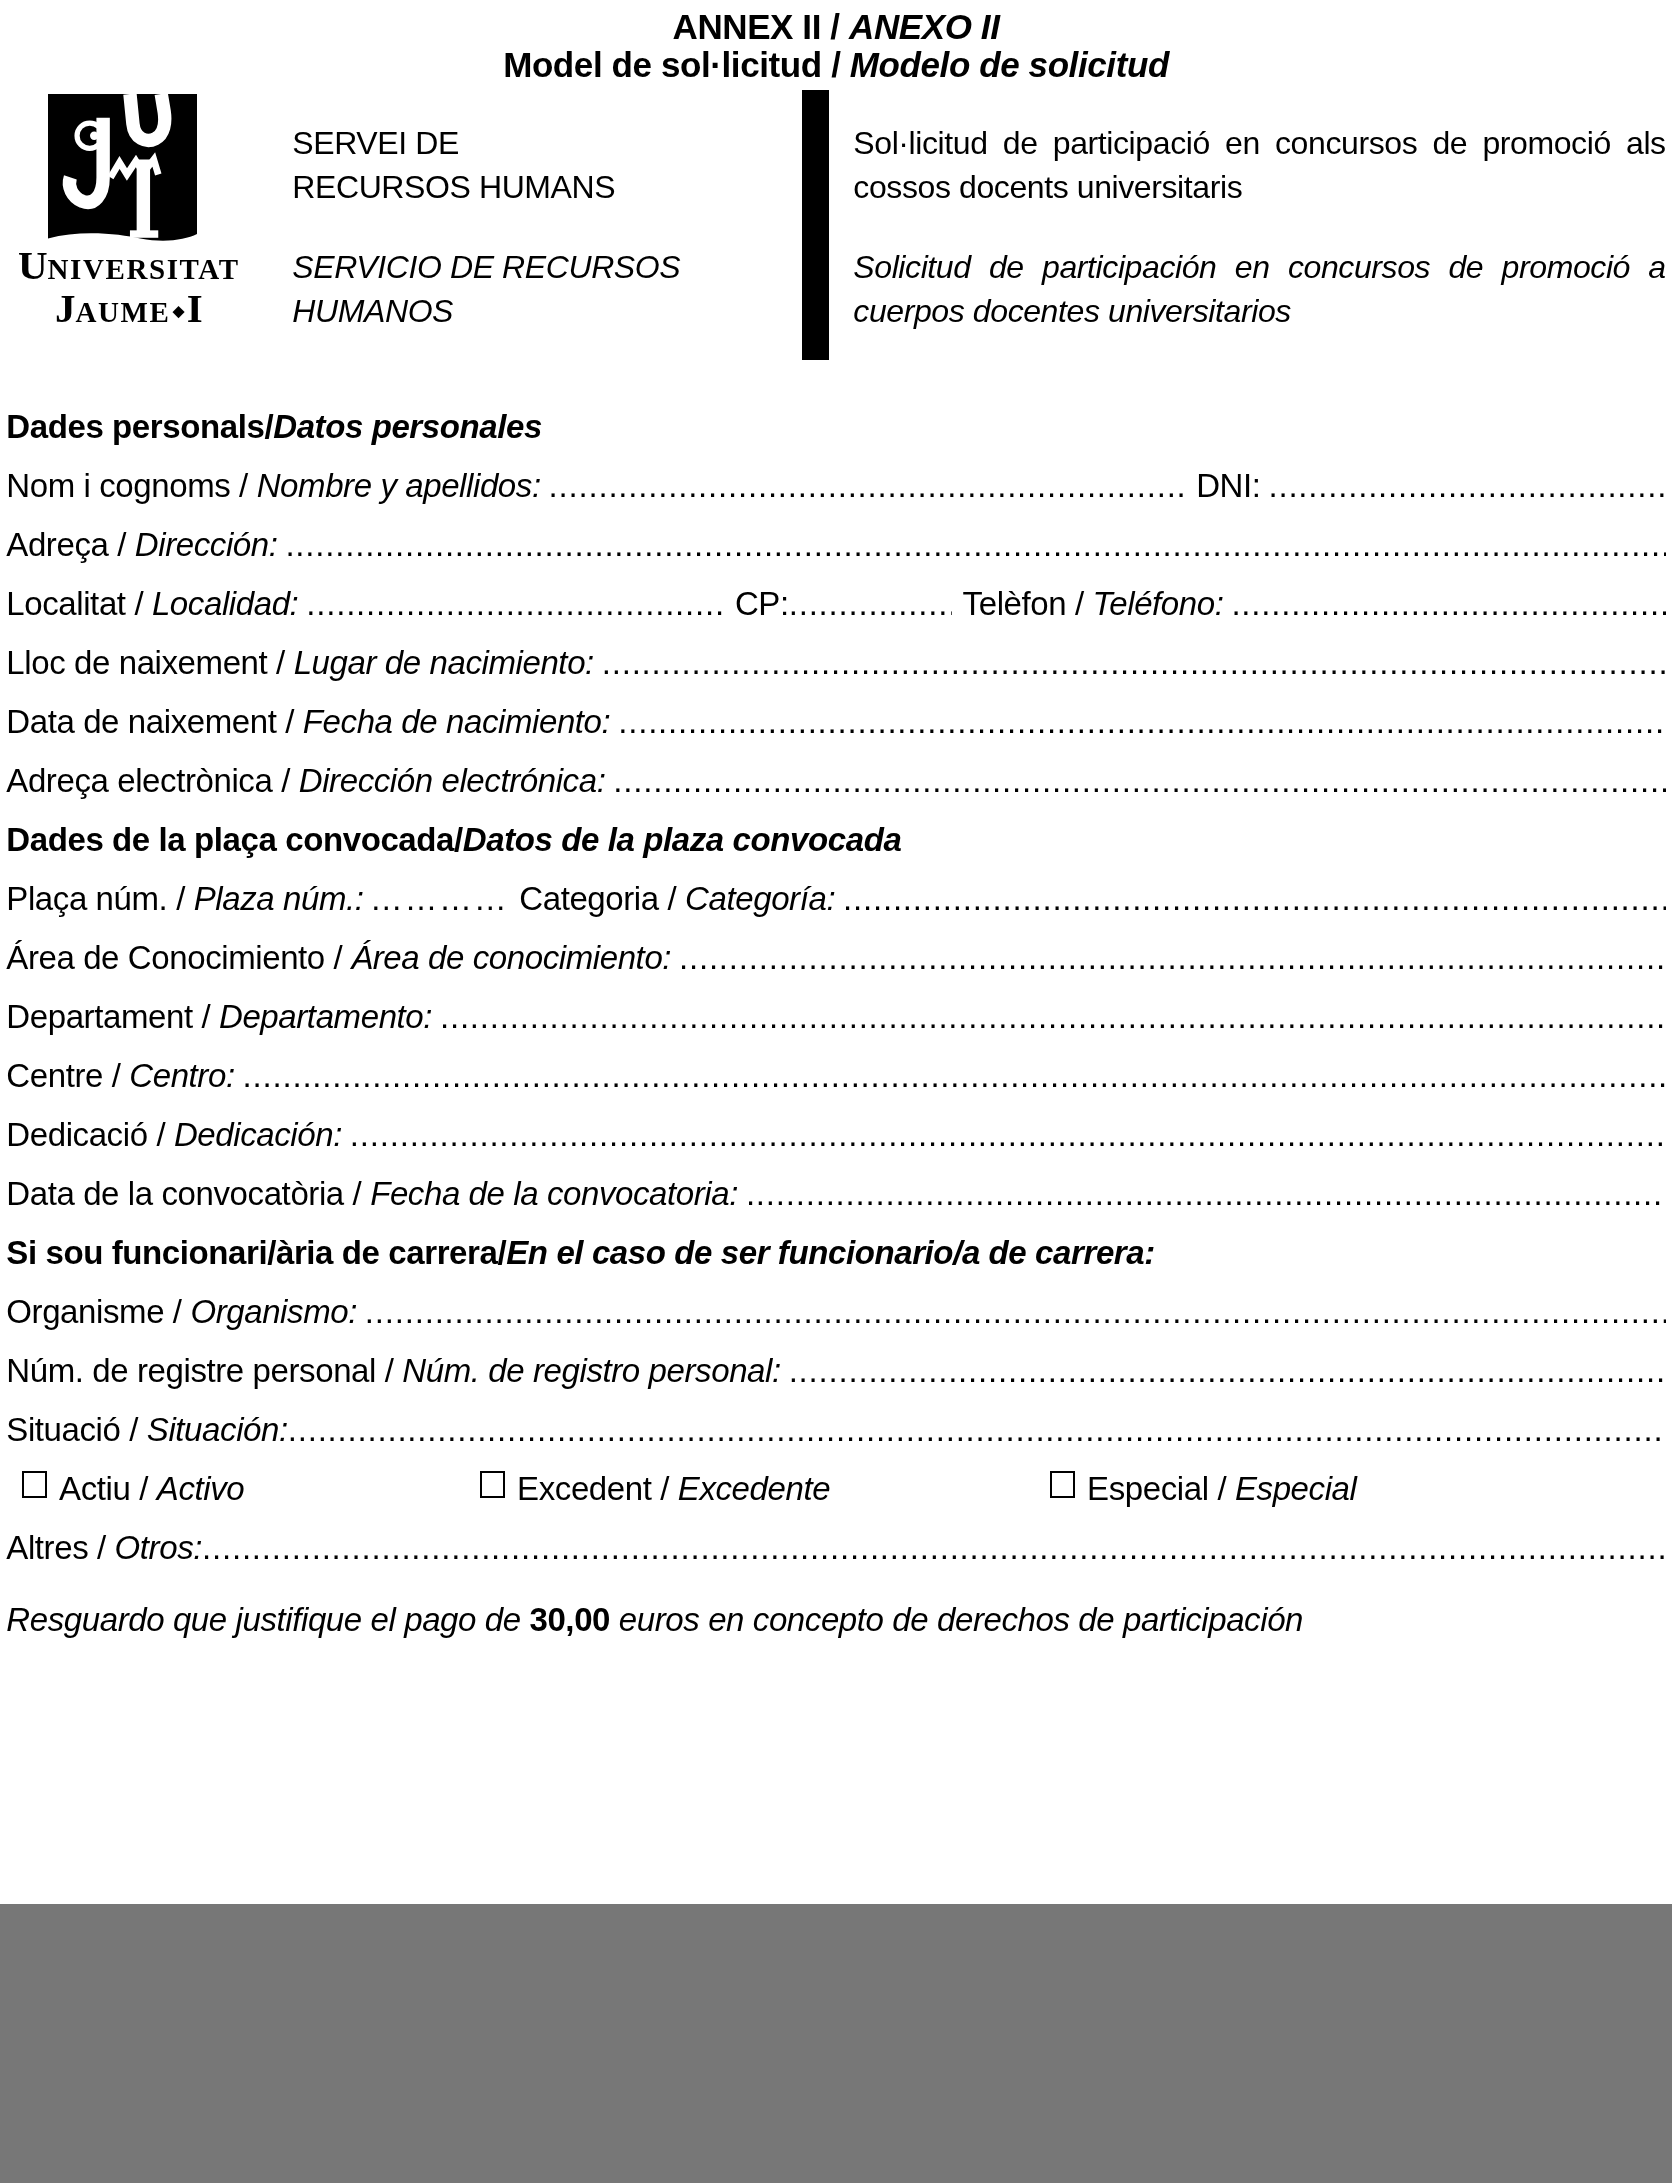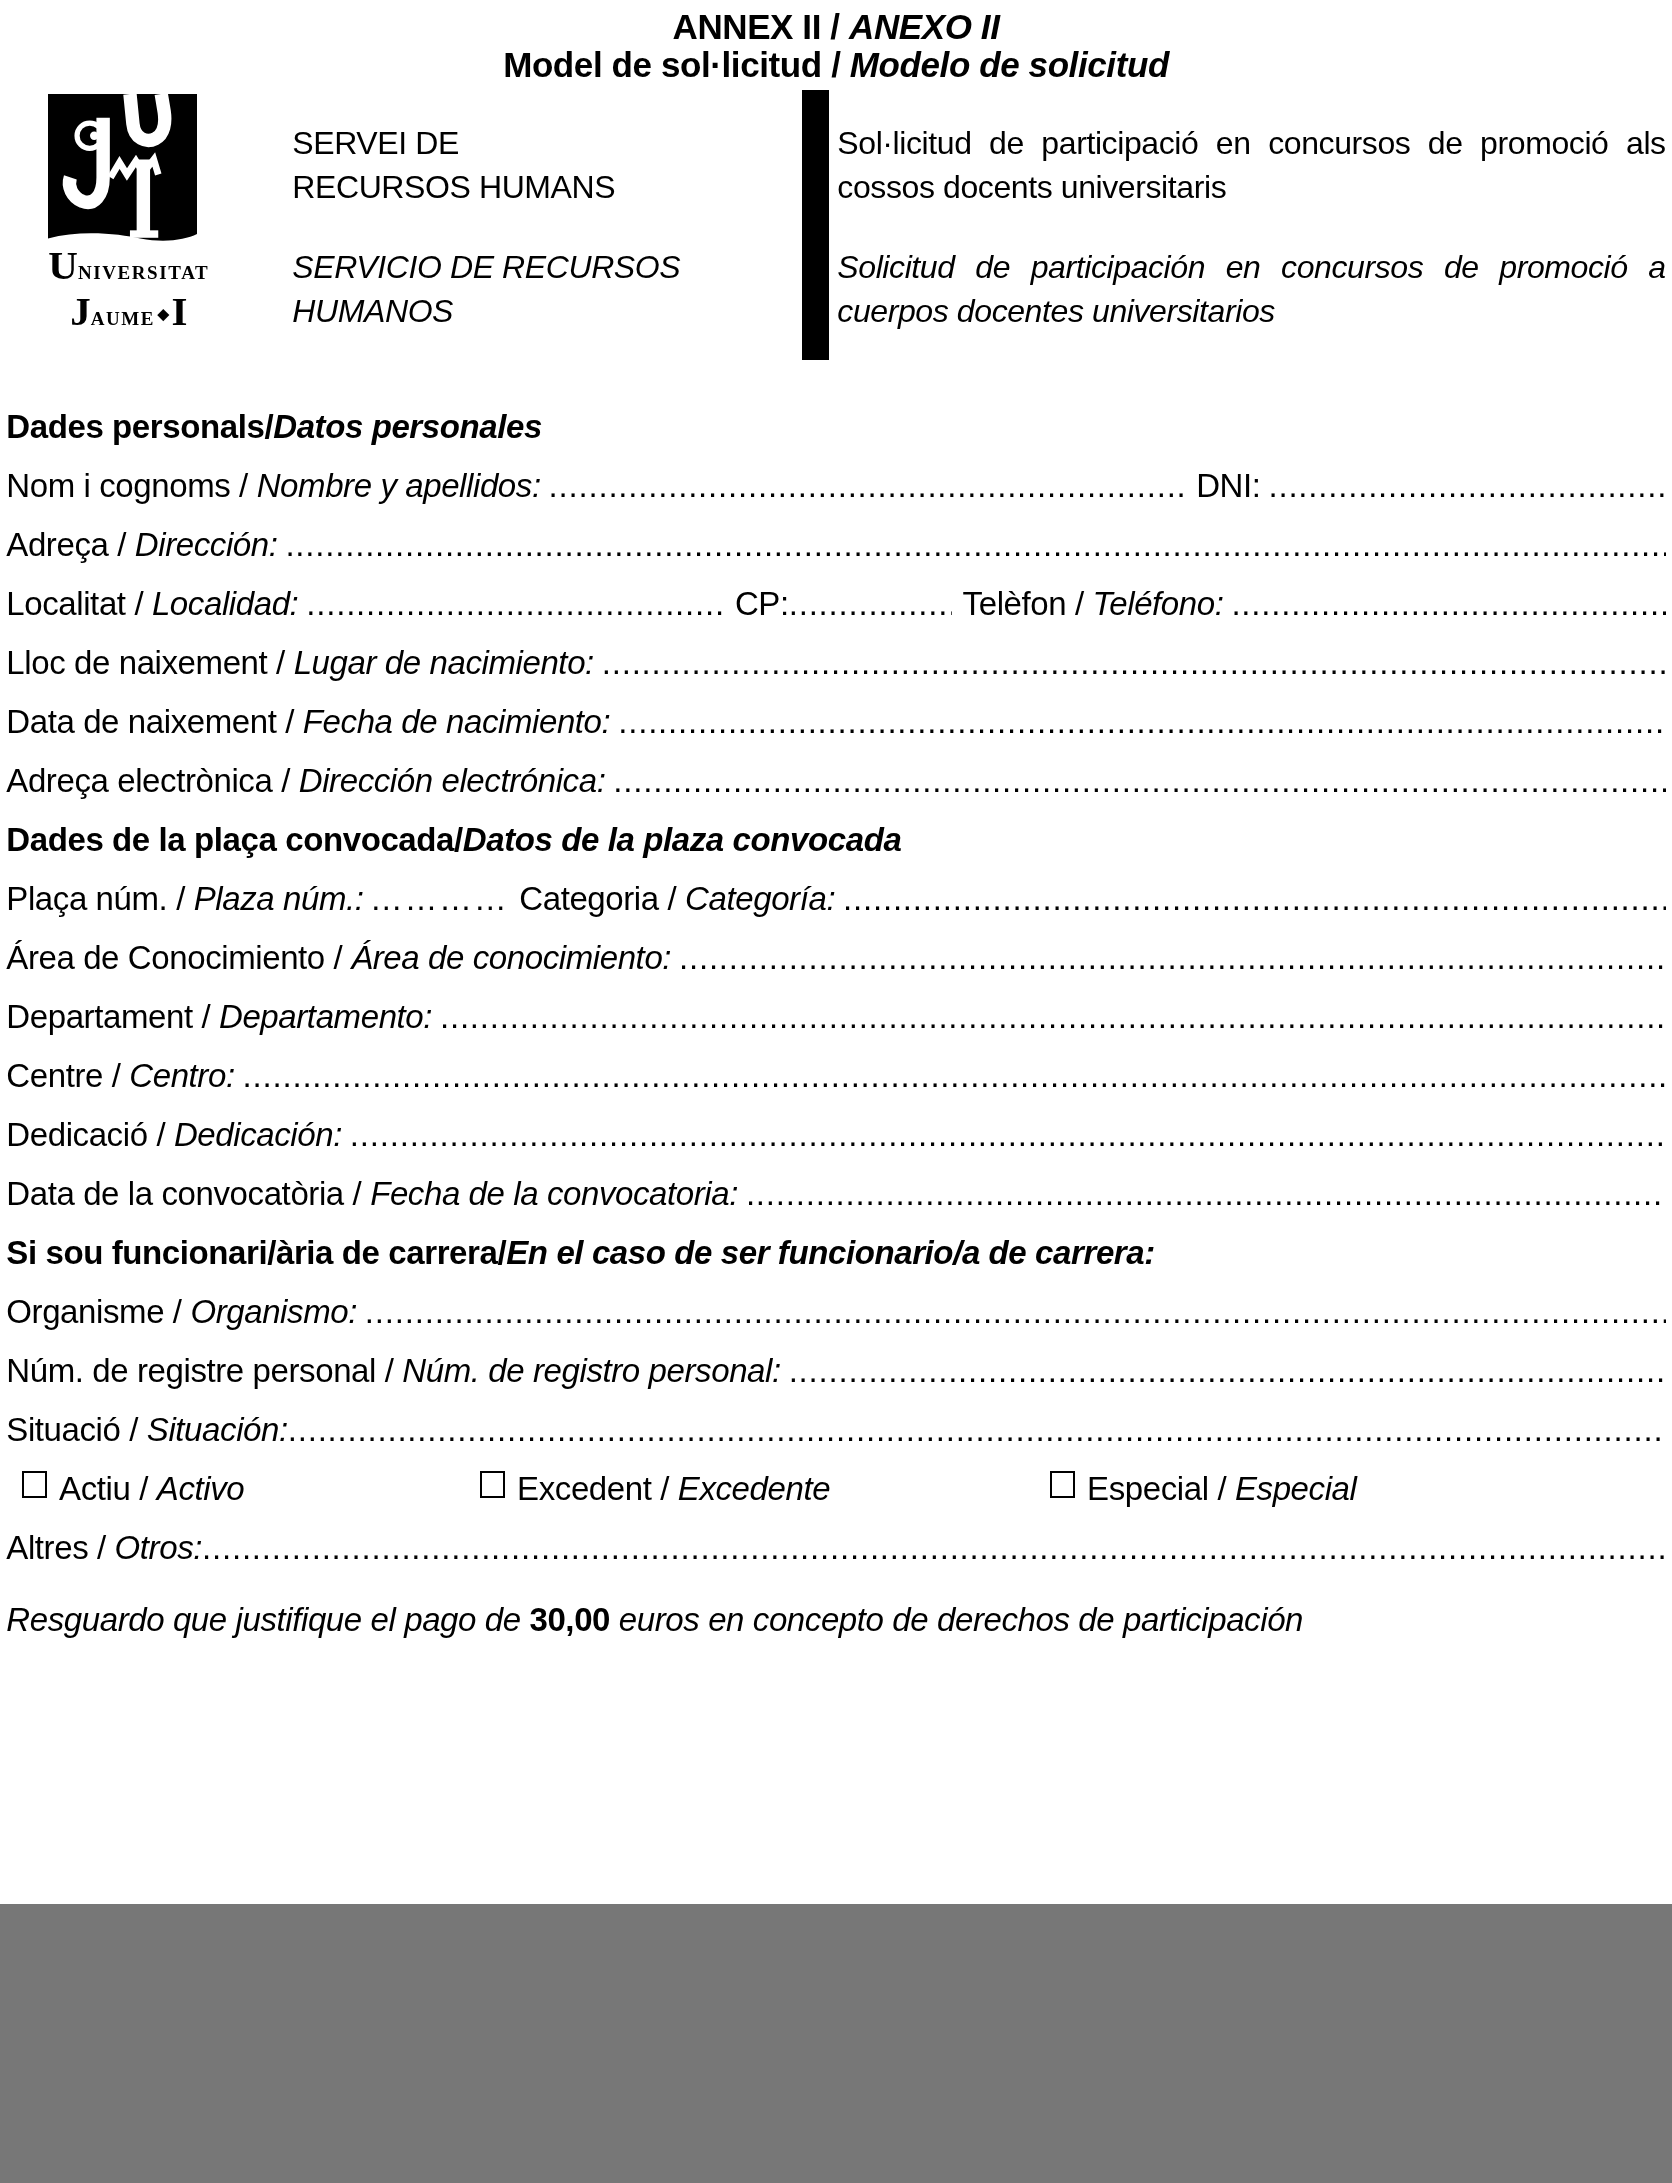--- a/index.html
+++ b/index.html
@@ -22,26 +22,26 @@
     text-align:center;font-weight:bold;font-size:35px;line-height:38px;
     letter-spacing:-0.4px;white-space:nowrap;
   }
 
   
   .header{display:flex;height:274px;margin-top:6.3px;align-items:flex-start;}
   .logo-block{width:245px;flex:0 0 245px;}
   .emblem{display:block;width:149px;height:151px;margin-left:42px;margin-top:3.1px;}
   .logo-name{width:245px;text-align:center;font-family:"Liberation Serif", serif;font-weight:bold;line-height:39px;margin-top:1.6px;}
   .logo-name .cap{font-size:41px;}
-  .logo-name .sm{font-size:19px;letter-spacing:1.6px;}
+  .logo-name .sm{font-size:29px;letter-spacing:1.6px;}
   .logo-name .diamond{font-size:15px;vertical-align:5.5px;padding:0 2.4px;}
   .dept-block{flex:0 0 551px;box-sizing:border-box;padding-left:41px;padding-top:31px;
     font-size:32px;line-height:44px;letter-spacing:-0.4px;white-space:nowrap;}
   .vbar{flex:0 0 27px;height:270px;background:#000;}
-  .subject-block{flex:1 1 auto;box-sizing:border-box;padding-left:8px;padding-top:31px;
+  .subject-block{flex:1 1 auto;box-sizing:border-box;padding-left:24px;padding-top:31px;
     font-size:32px;line-height:44px;letter-spacing:-0.4px;overflow:hidden;}
   .jline{white-space:nowrap;overflow:hidden;text-align:justify;text-align-last:justify;}
   .gap{margin-top:36px;}
 
   
   .row{display:flex;align-items:center;height:59px;line-height:59px;white-space:nowrap;overflow:hidden;letter-spacing:-0.4px;}
   .row.h1{margin-top:33px;}
   .heading{font-weight:bold;}
   .lab{flex:0 0 auto;}
   .dots{

